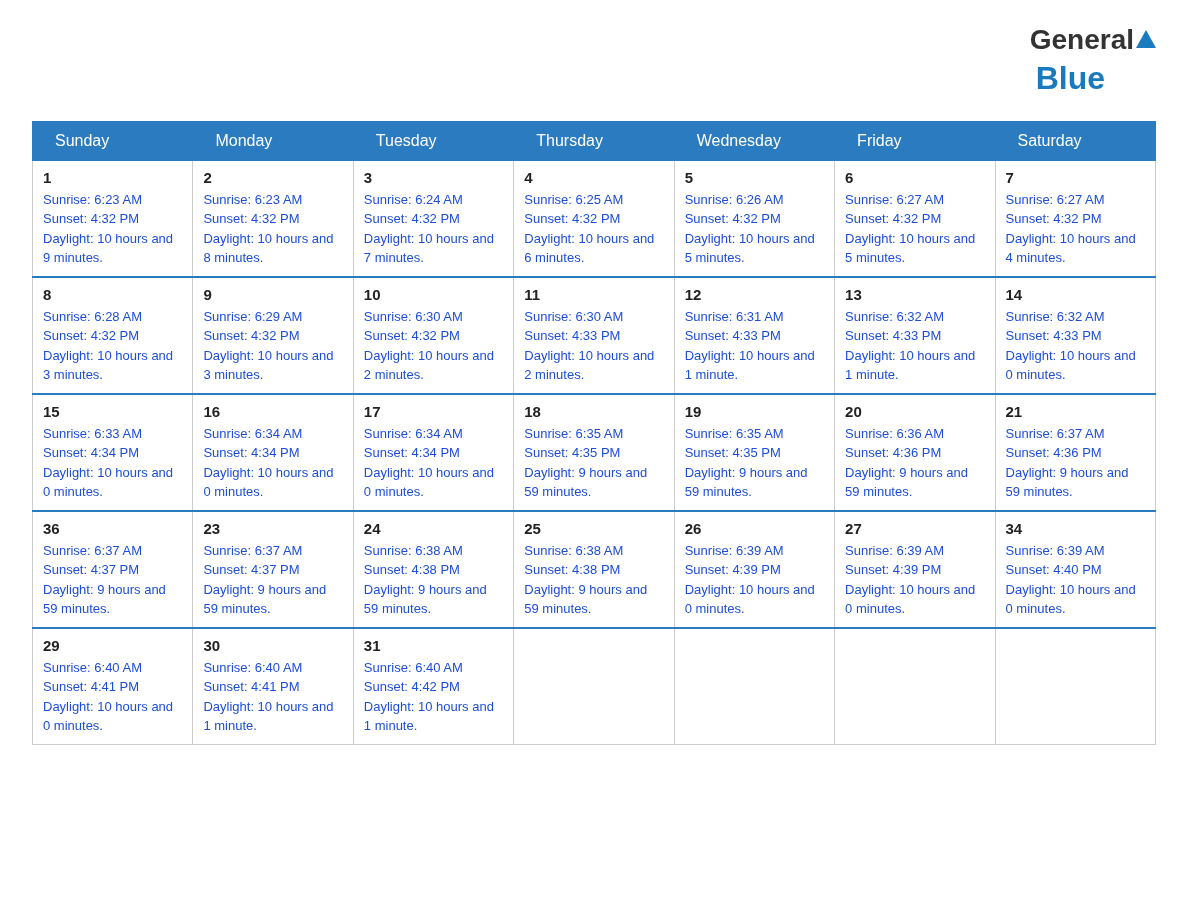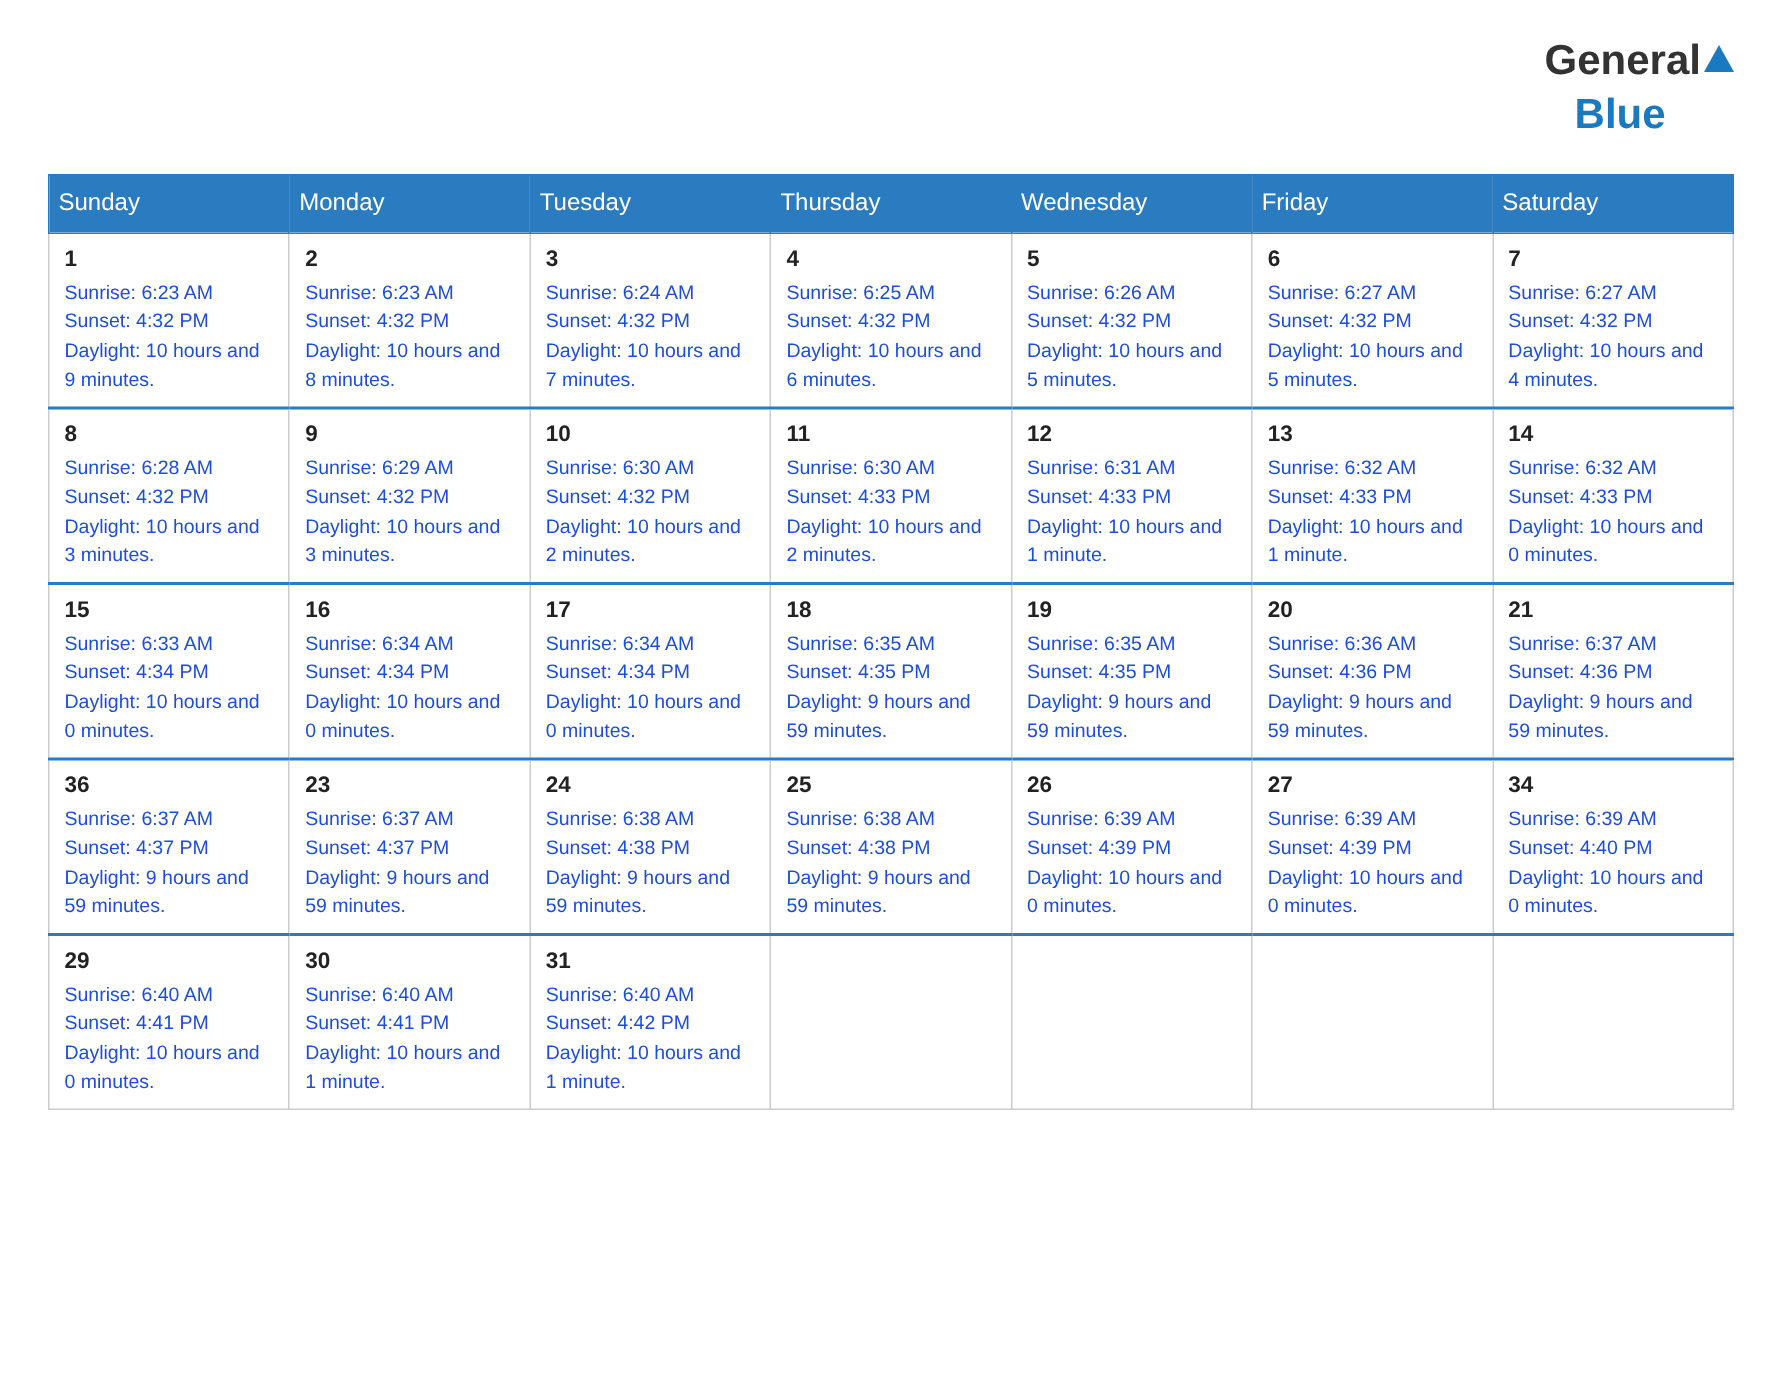--- a/index.html
+++ b/index.html
@@ -35,21 +35,21 @@
       margin-top: 4px;
     }
     table {
       width: 100%;
       border-collapse: collapse;
       font-size: 13.5px;
     }
     thead tr th {
       background-color: #2a7bbf;
       color: #fff;
-      padding: 10px 6px;
+      padding: 10px 22px;
       text-align: left;
       font-size: 16px;
       font-weight: normal;
       border: 1px solid #2a7bbf;
     }
     tbody tr td {
       vertical-align: top;
       padding: 8px 10px;
       border: 1px solid #ccc;
       background: #fff;
@@ -78,21 +78,21 @@
     }
   </style>
 </head>
 <body>
 
 <div class="header">
   <div class="logo">
     <div>
       <span style="font-size:28px;font-weight:bold;color:#333;">General</span><span style="display:inline-block;width:0;height:0;border-left:10px solid transparent;border-right:10px solid transparent;border-bottom:18px solid #1a7abf;margin-left:2px;vertical-align:middle;margin-bottom:12px;"></span>
       <br>
-      <span style="font-size:28px;font-weight:bold;color:#1a7abf;margin-left:20px;">Blue</span>
+      <span style="font-size:32px;font-weight:bold;color:#1a7abf;margin-left:6px;">Blue</span>
     </div>
   </div>
 </div>
 
 <table>
   <thead>
     <tr>
     <th>Sunday</th>
         <th>Monday</th>
         <th>Tuesday</th>

